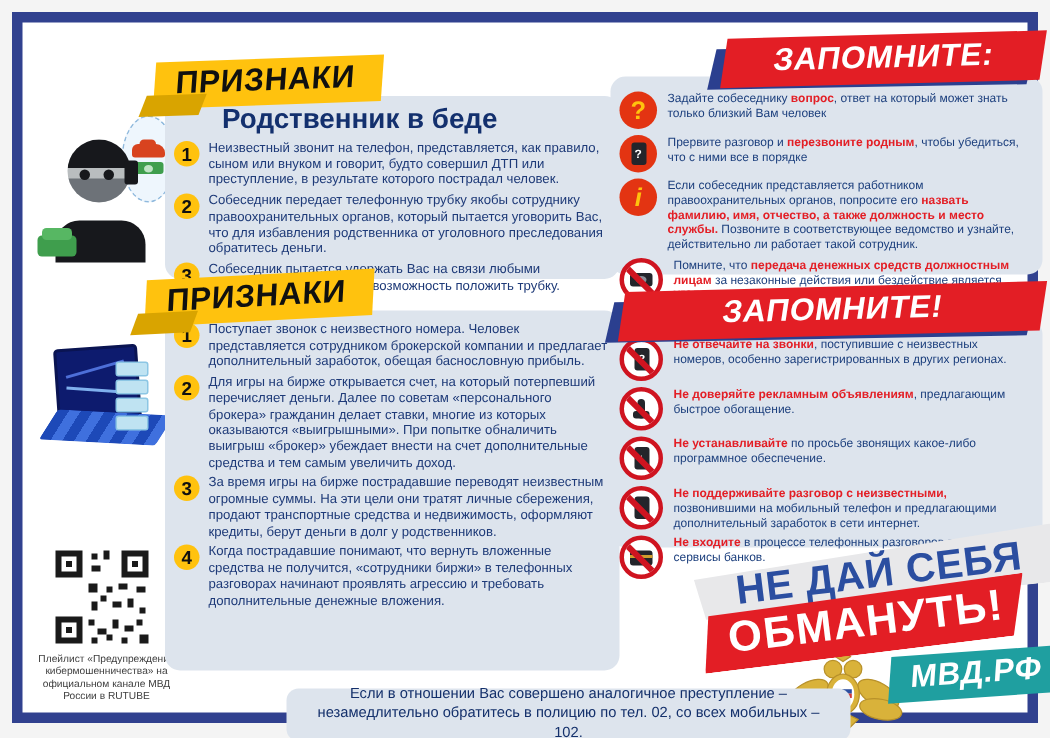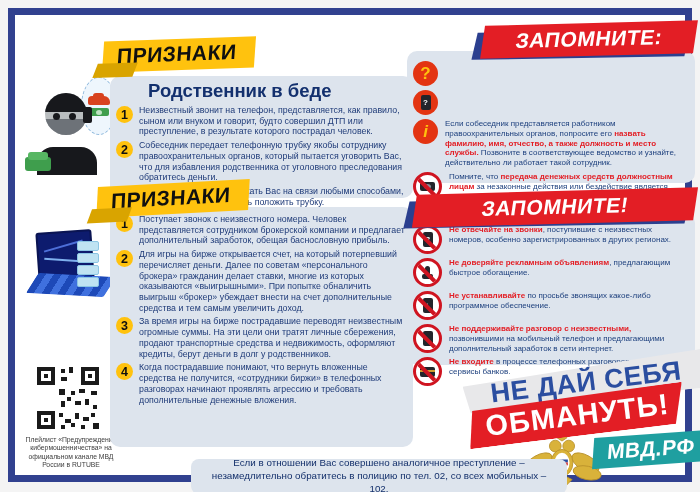--- a/index.html
+++ b/index.html
@@ -166,33 +166,33 @@
           <rect x="28" y="24" width="2" height="2"></rect>
           <rect x="23" y="30" width="2" height="2"></rect>
         <rect x="13" y="30" width="2" height="2"></rect>
           <rect x="18" y="29" width="2" height="2"></rect>
           <rect x="29" y="29" width="3" height="3"></rect>
       </g>
     </svg>
     <div class="qr-caption">Плейлист «Предупреждение кибермошенничества» на официальном канале МВД России в RUTUBE</div>
 
     <div class="tag-banner" style="left:88px;top:24px;">ПРИЗНАКИ</div>
-    <section class="panel" style="left:95px;top:61px;width:303px;height:122px;padding:4px 8px 4px 6px;">
+    <section class="panel" style="left:95px;top:49px;width:303px;height:122px;padding:4px 8px 4px 6px;">
       <h2 style="font-size:18.5px;margin-left:32px;">Родственник в беде</h2>
       <div class="l-item">
         <div class="num">1</div>
         <p class="l-text"><span class="seg-p">Неизвестный звонит на телефон, представляется, как правило, </span><span class="seg-b">сыном или внуком</span><span class="seg-p"> и говорит, </span><span class="seg-b">будто совершил ДТП или преступление,</span><span class="seg-p"> в результате которого пострадал человек.</span></p>
       </div>
       <div class="l-item">
         <div class="num">2</div>
         <p class="l-text"><span class="seg-p">Собеседник передает телефонную трубку </span><span class="seg-b">якобы сотруднику правоохранительных органов</span><span class="seg-p">, который пытается уговорить Вас, что для избавления родственника от уголовного преследования </span><span class="seg-b">обратитесь деньги</span><span class="seg-p">.</span></p>
       </div>
       <div class="l-item">
         <div class="num">3</div>
-        <p class="l-text"><span class="seg-p">Позвоните </span><span class="seg-b">пытается удержать Вас на связи</span><span class="seg-p"> любыми способами, чтобы </span><span class="seg-b">не дать возможность положить трубку</span><span class="seg-p">.</span></p>
+        <p class="l-text"><span class="seg-p">Собеседник </span><span class="seg-b">пытается удержать Вас на связи</span><span class="seg-p"> любыми способами, чтобы </span><span class="seg-b">не дать возможность положить трубку</span><span class="seg-p">.</span></p>
       </div>
     </section>
 
     <div class="tag-banner" style="left:82px;top:168px;transform:rotate(-3deg) skewX(-6deg);">ПРИЗНАКИ</div>
     <section class="panel" style="left:95px;top:192px;width:303px;height:240px;padding:4px 8px 4px 6px;">
       <div class="l-item">
         <div class="num">1</div>
         <p class="l-text"><span class="seg-p">Поступает звонок </span><span class="seg-b">с неизвестного номера</span><span class="seg-p">. Человек представляется </span><span class="seg-b">сотрудником брокерской компании</span><span class="seg-p"> и предлагает </span><span class="seg-b">дополнительный заработок,</span><span class="seg-p"> обещая </span><span class="seg-b">баснословную прибыль</span><span class="seg-p">.</span></p>
       </div>
       <div class="l-item">
@@ -209,25 +209,27 @@
       </div>
     </section>
 
     <div class="rem-wrap" style="left:468px;top:8px;width:212px;">
       <div class="rem-navy"></div>
       <div class="rem-red">ЗАПОМНИТЕ:</div>
     </div>
     <section class="panel" style="left:392px;top:36px;width:288px;height:132px;padding:6px 8px 4px 6px;">
       <div class="r-item">
         <i class="solid-icon">?</i>
+        <p class="r-text"><span class="seg-p">Задайте собеседнику </span><span class="seg-r">вопрос</span><span class="seg-p">, ответ на который может знать только близкий Вам человек</span></p>
       </div>
       <div class="r-item">
         <i class="solid-icon">
             <span class="g-phone">?</span>
           </i>
+        <p class="r-text"><span class="seg-p">Прервите разговор и </span><span class="seg-r">перезвоните родным</span><span class="seg-p">, чтобы убедиться, что с ними все в порядке</span></p>
       </div>
       <div class="r-item">
         <i class="solid-icon" style="font-style:italic;">i</i>
         <p class="r-text"><span class="seg-p">Если собеседник представляется работником правоохранительных органов, попросите его </span><span class="seg-r">назвать фамилию, имя, отчество, а также должность и место службы.</span><span class="seg-p"> Позвоните в соответствующее ведомство и узнайте, действительно ли работает такой сотрудник.</span></p>
       </div>
       <div class="r-item">
         <i class="ban-icon">
             <span class="g-cash"></span>
           </i>
         <p class="r-text"><span class="seg-p">Помните, что </span><span class="seg-r">передача денежных средств должностным лицам</span><span class="seg-p"> за незаконные действия или бездействие является </span><span class="seg-r">уголовно наказуемым деянием.</span></p>

